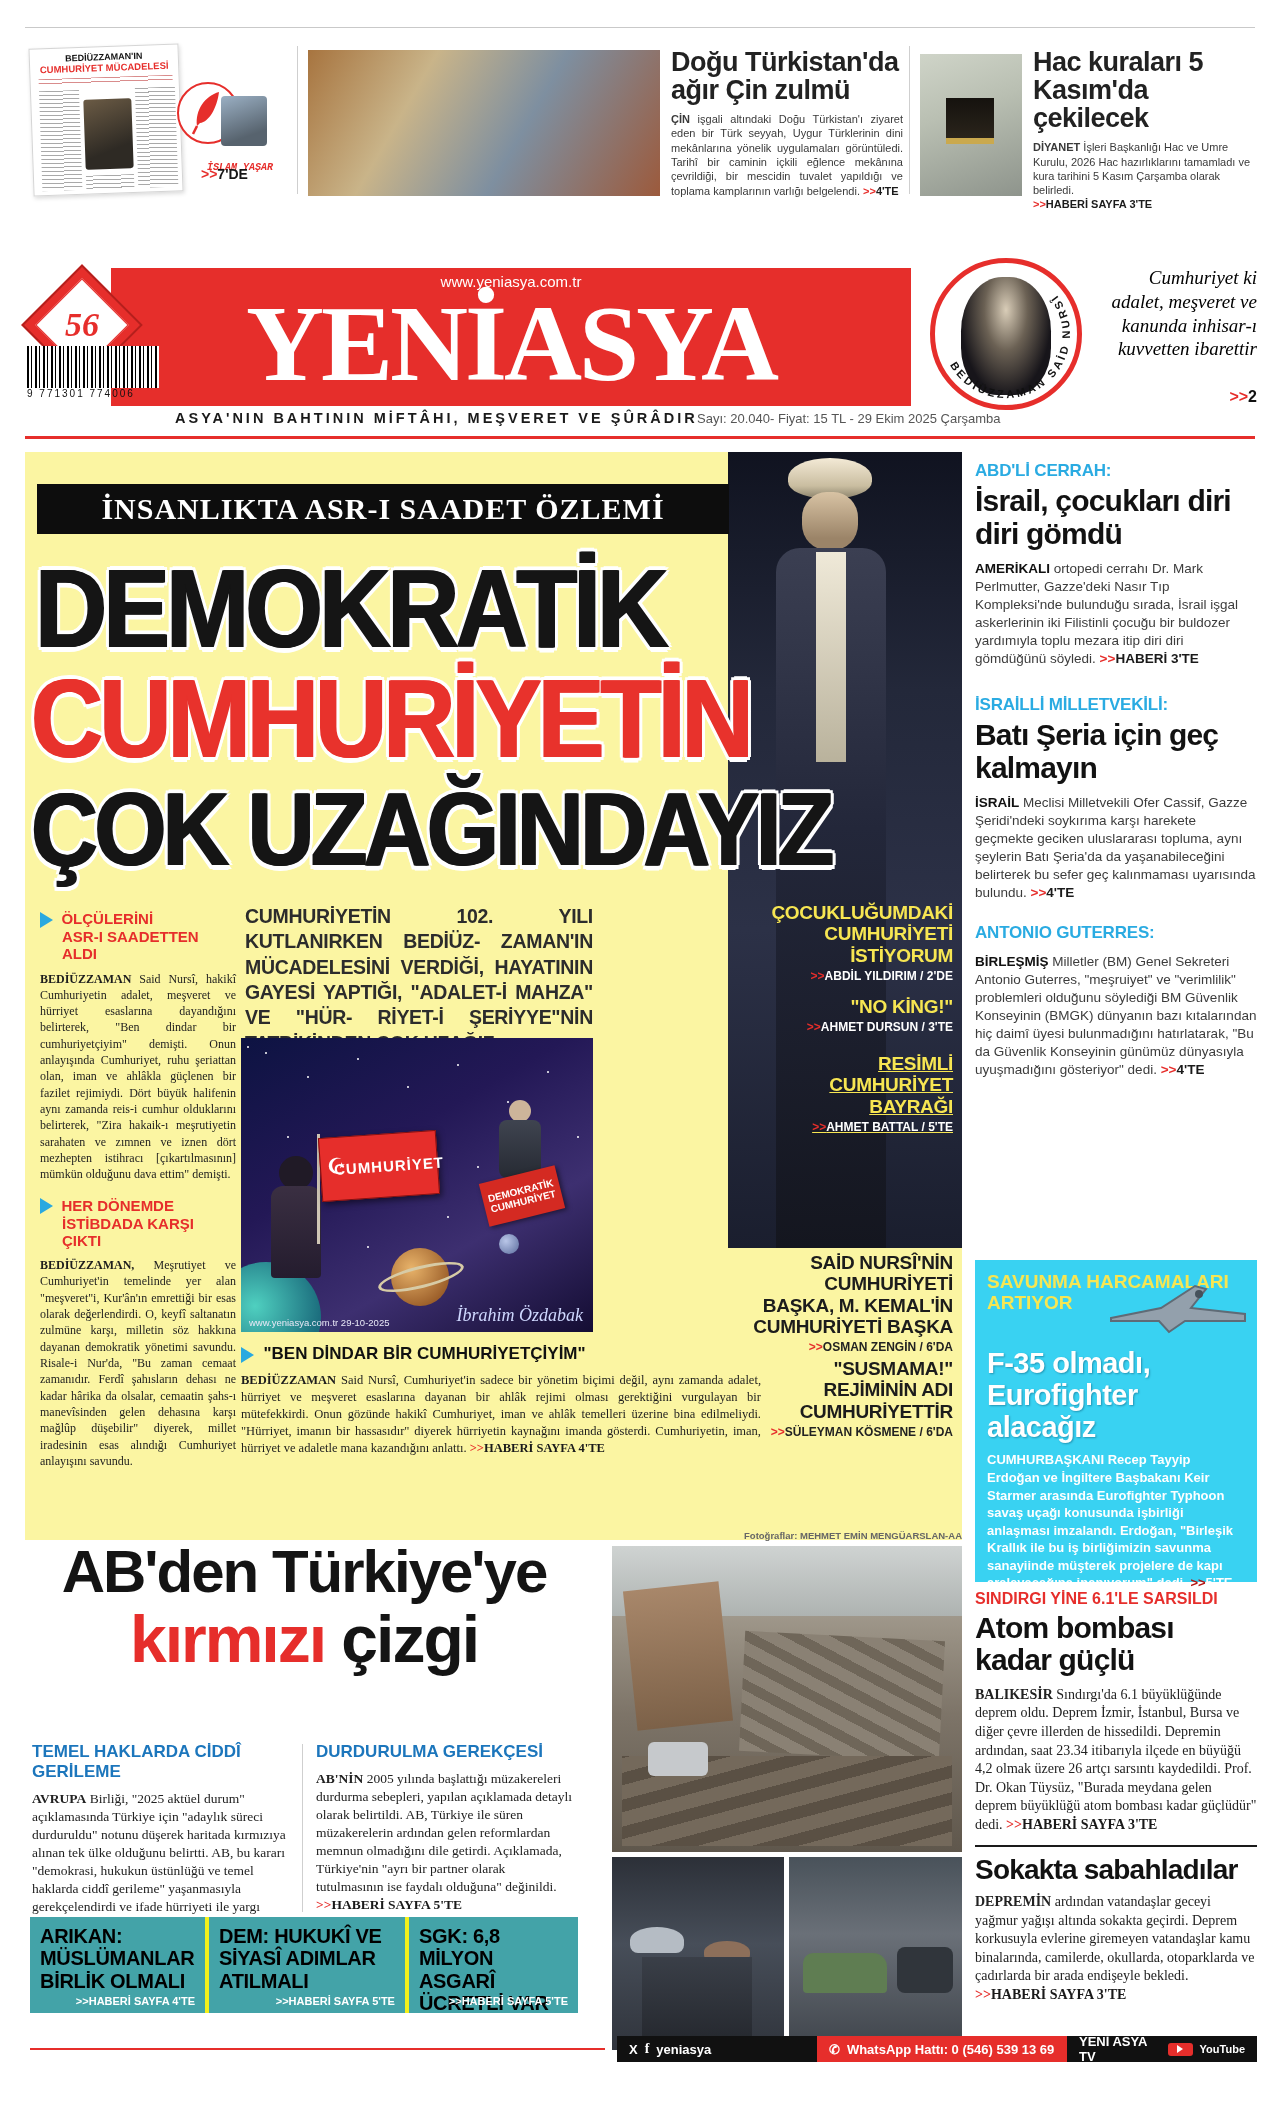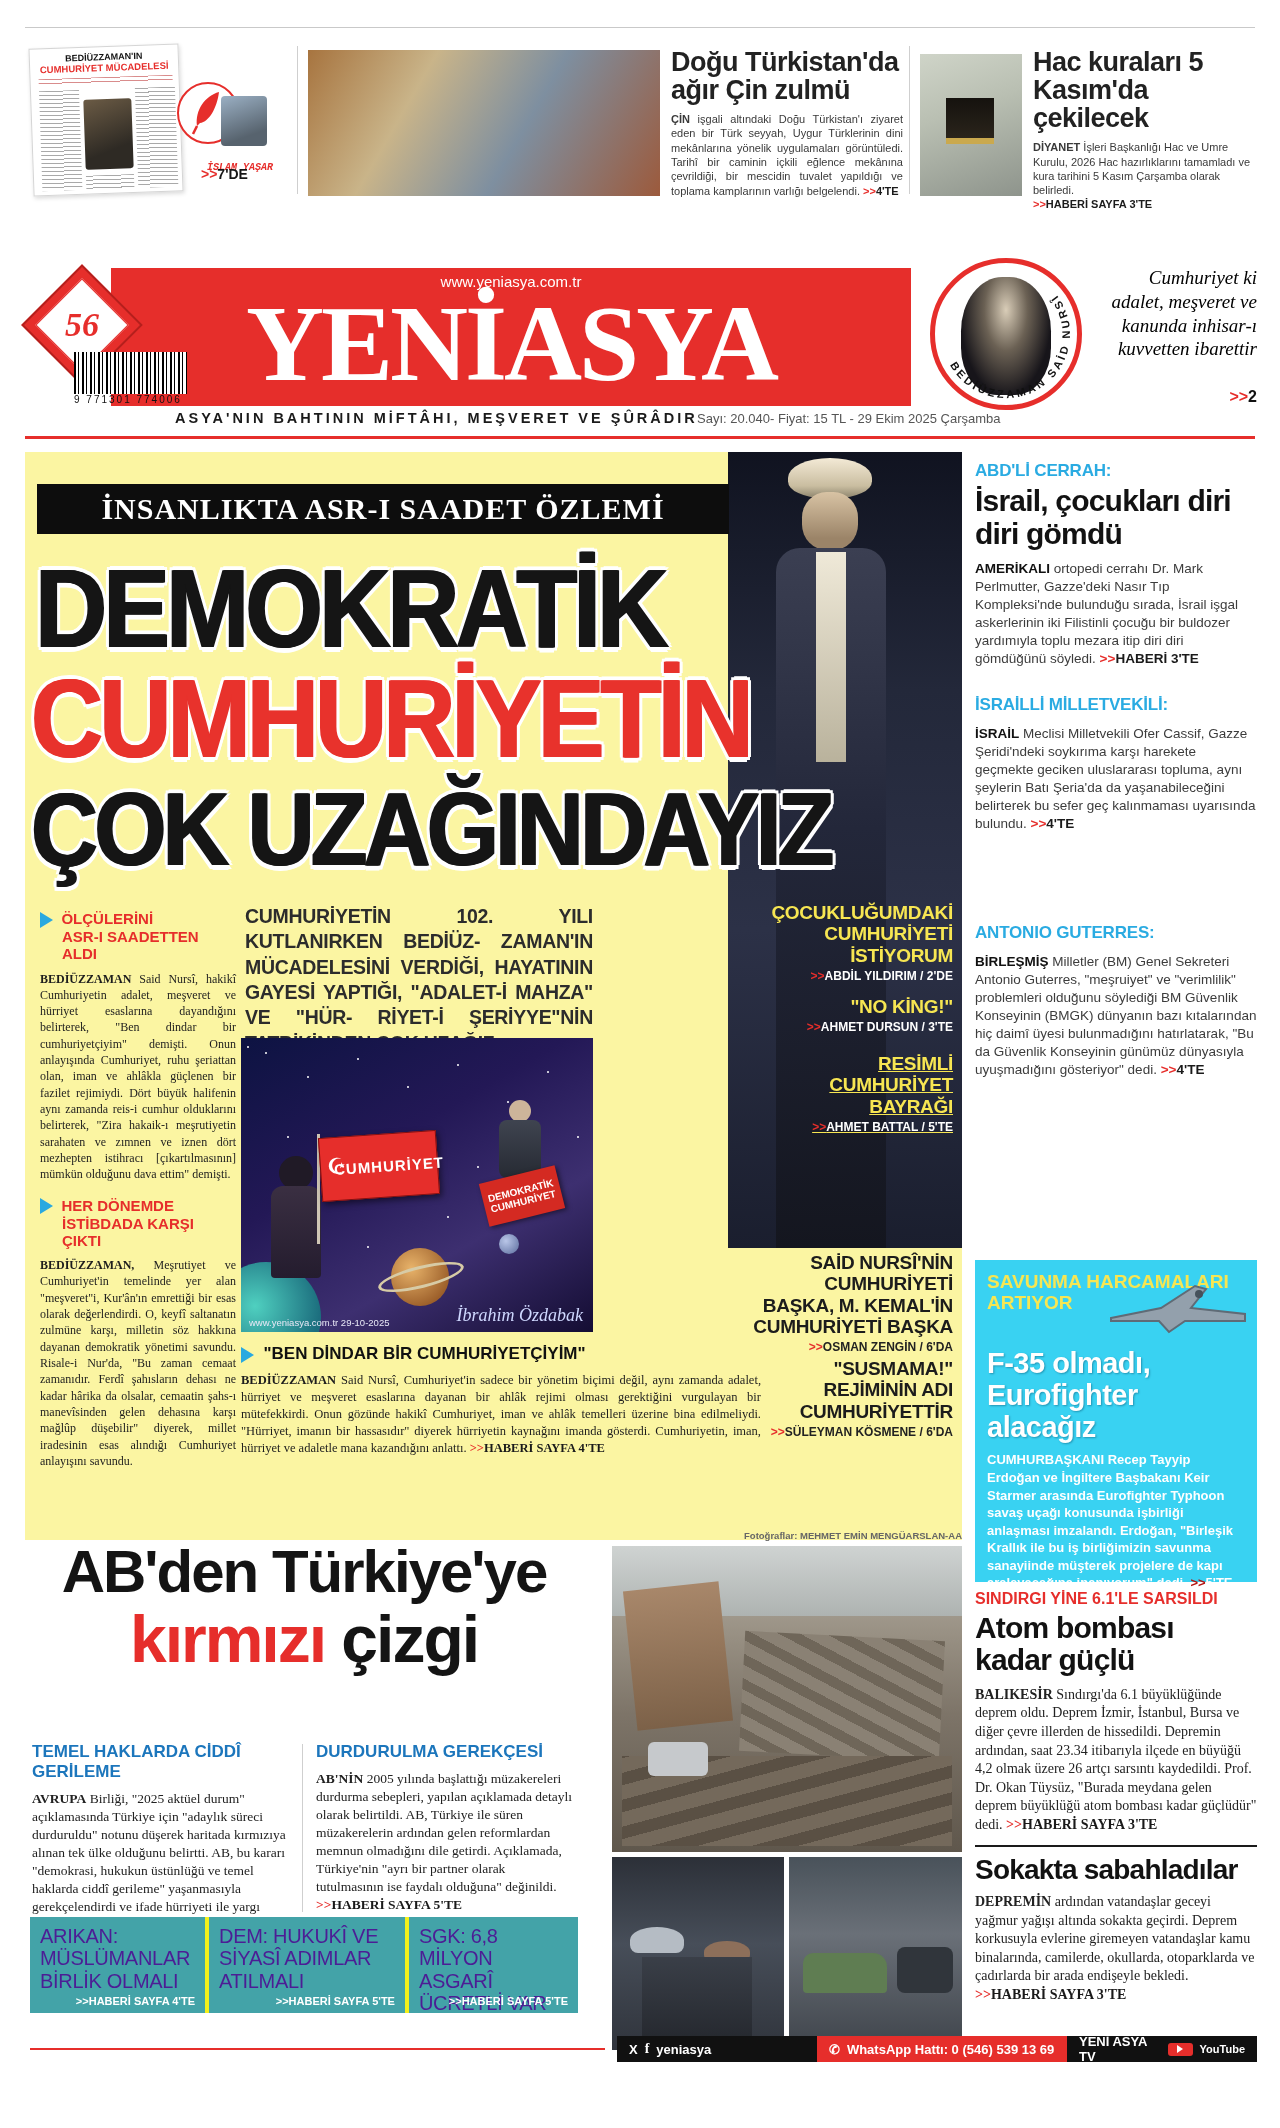--- a/index.html
+++ b/index.html
@@ -55,21 +55,21 @@
   .f35{background:var(--f35_cyan);}
   .f35 .label{color:var(--label_yellow);font-weight:bold;font-size:19px;line-height:1.1;}
   .f35 .t{color:#fff;font-weight:bold;font-size:29px;line-height:1.1;letter-spacing:-.5px;text-shadow:1px 1px 2px rgba(0,60,90,.4);}
   .f35 .bd{color:#fff;font-weight:bold;font-size:13px;line-height:1.35;}
   
   .ab-h1{font-size:60px;font-weight:bold;letter-spacing:-2px;color:#141414;line-height:1;}
   .ab-h2{font-size:66px;font-weight:bold;letter-spacing:-2px;line-height:1;}
   .bluehead{color:var(--blue_subhead);font-weight:bold;font-size:17px;}
   .ab-body{font-family:"Liberation Serif",serif;font-size:13.5px;line-height:1.33;color:#222;}
   .teal{background:var(--teal_box);}
-  .brief-t{color:#4c1d95;font-weight:normal;font-size:20px;line-height:1.12;letter-spacing:-.3px;}
+  .brief-t{color:#000000;font-weight:bold;font-size:20px;line-height:1.12;letter-spacing:-.3px;}
   .brief-r{color:#fff;font-weight:bold;font-size:11px;}
   .credit{font-size:9.5px;color:#666;}
   .br-kicker{color:var(--brand_red);font-weight:bold;font-size:16px;}
   .br-title{font-size:30px;font-weight:bold;line-height:1.08;letter-spacing:-.8px;color:#121212;}
   .br-body{font-family:"Liberation Serif",serif;font-size:14px;line-height:1.33;color:#222;}
   
   .cartoon{background:linear-gradient(150deg,#0d1342 0%,#231856 38%,#3d2f70 68%,#140d33 100%);overflow:hidden;}
   .stars{width:2px;height:2px;background:#fff;border-radius:50%;
     box-shadow:18px 6px 0 #fff,60px 30px 0 #fff,110px 12px 0 #fff,160px 40px 0 #fff,210px 18px 0 #fff,260px 55px 0 #fff,300px 25px 0 #fff,40px 90px 0 #fff,90px 130px 0 #fff,150px 110px 0 #fff,230px 120px 0 #fff,290px 150px 0 #fff,30px 180px 0 #fff,120px 200px 0 #fff,260px 200px 0 #fff,200px 170px 0 #fff,330px 90px 0 #fff;}
   .flag{background:var(--brand_red);border:1px solid #7c0f0f;box-shadow:2px 3px 6px rgba(0,0,0,.5);transform:rotate(-4deg);}
@@ -155,21 +155,21 @@
             <path id="ringpath" d="M76,76 m-64,0 a64,64 0 1,0 128,0 a64,64 0 1,0 -128,0"></path>
           </defs>
         <text font-size="11" font-weight="bold" fill="#111" letter-spacing="3">
           <textPath href="#ringpath" startOffset="8%">BEDİÜZZAMAN SAİD NURSÎ</textPath>
         </text>
       </svg>
     </div>
     <div class="abs quote right" style="left:1072px;top:56px;width:160px;">Cumhuriyet ki adalet, meşveret ve kanunda inhisar-ı kuvvetten ibarettir</div>
     <div class="abs right" style="left:1182px;top:178px;width:50px;font-size:16px;"><span class="arr">&gt;&gt;</span><b style="color:#111;">2</b></div>
 
-    <div class="abs" style="left:2px;top:142px;width:113px;margin-left:47px;">
+    <div class="abs" style="left:2px;top:136px;width:132px;">
       <div class="barcode-bars"></div>
       <div style="font-size:10px;letter-spacing:2px;color:#111;">9 771301 774006</div>
     </div>
     <div class="abs slogan" style="left:150px;top:200px;">ASYA'NIN BAHTININ MİFTÂHI, MEŞVERET VE ŞÛRÂDIR</div>
     <div class="abs issue" style="left:672px;top:201px;">Sayı: 20.040- Fiyat: 15 TL - 29 Ekim 2025 Çarşamba</div>
     <div class="abs" style="left:0;top:226px;width:1230px;height:3px;background:var(--brand_red);"></div>
   </div>
 
   <div class="abs yellow" style="left:25px;top:452px;width:937px;height:1088px;">
 
@@ -258,20 +258,21 @@
   <div class="abs" style="left:975px;top:455px;width:282px;height:1130px;">
 
     <div class="abs" style="left:0;top:6px;width:282px;">
       <div class="kicker-cyan">ABD'Lİ CERRAH:</div>
       <div class="side-title" style="margin-top:3px;">İsrail, çocukları diri diri gömdü</div>
       <p class="side-body" style="margin-top:10px;"><b style="color:#111;">AMERİKALI</b> <span>ortopedi cerrahı Dr. Mark Perlmutter, Gazze'deki Nasır Tıp Kompleksi'nde bulunduğu sırada, İsrail işgal askerlerinin iki Filistinli çocuğu bir buldozer yardımıyla toplu mezara itip diri diri gömdüğünü söyledi.</span> <span class="arr">&gt;&gt;</span><b class="ref">HABERİ 3'TE</b></p>
     </div>
 
     <div class="abs" style="left:0;top:240px;width:282px;">
       <div class="kicker-cyan">İSRAİLLİ MİLLETVEKİLİ:</div>
+      <div class="side-title" style="margin-top:3px;">Batı Şeria için geç kalmayın</div>
       <p class="side-body" style="margin-top:10px;"><b style="color:#111;">İSRAİL</b> <span>Meclisi Milletvekili Ofer Cassif, Gazze Şeridi'ndeki soykırıma karşı harekete geçmekte geciken uluslararası topluma, aynı şeylerin Batı Şeria'da da yaşanabileceğini belirterek bu sefer geç kalınmaması uyarısında bulundu.</span> <span class="arr">&gt;&gt;</span><b class="ref">4'TE</b></p>
     </div>
 
     <div class="abs" style="left:0;top:468px;width:282px;">
       <div class="kicker-cyan">ANTONIO GUTERRES:</div>
       <p class="side-body" style="margin-top:10px;"><b style="color:#111;">BİRLEŞMİŞ</b> <span>Milletler (BM) Genel Sekreteri Antonio Guterres, "meşruiyet" ve "verimlilik" problemleri olduğunu söylediği BM Güvenlik Konseyinin (BMGK) dünyanın bazı kıtalarından hiç daimî üyesi bulunmadığını hatırlatarak, "Bu da Güvenlik Konseyinin günümüz dünyasıyla uyuşmadığını gösteriyor" dedi.</span> <span class="arr">&gt;&gt;</span><b class="ref">4'TE</b></p>
     </div>
 
     <div class="abs f35" style="left:0;top:805px;width:282px;height:322px;padding:12px 12px 10px 12px;">
       <div class="label">

